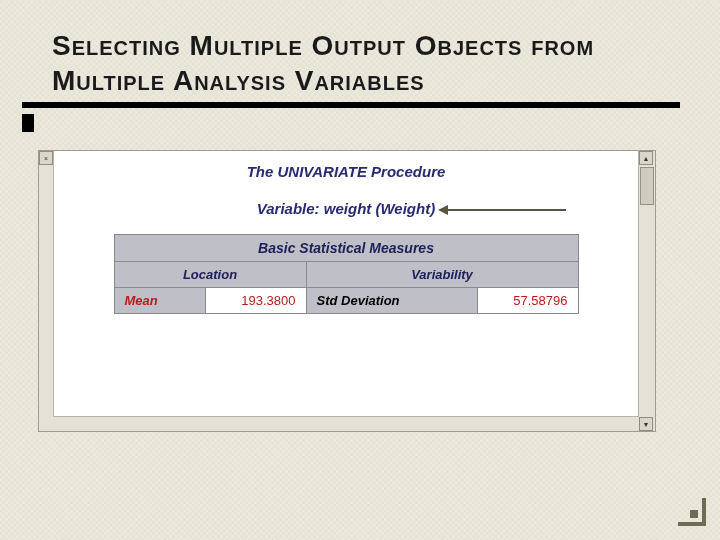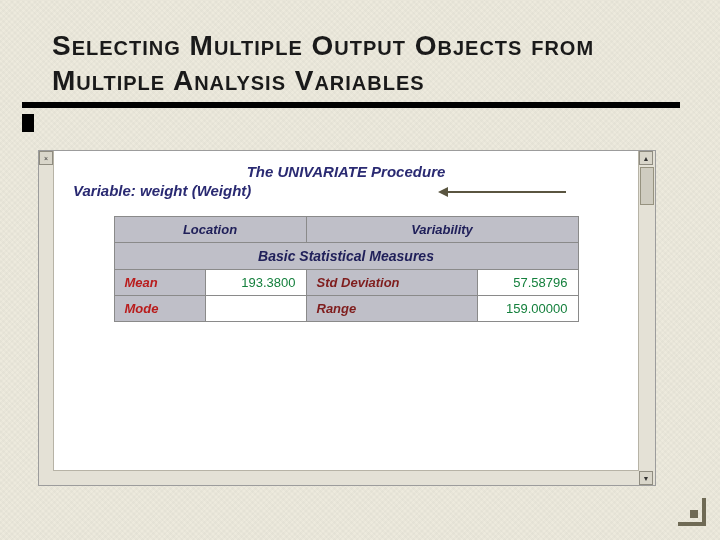--- a/index.html
+++ b/index.html
@@ -46,21 +46,21 @@
     height: 18px;
     background: #000;
     margin-top: 6px;
   }
 
   
   .window {
     margin-top: 18px;
     margin-left: -14px;
     width: 618px;
-    height: 336px;
+    height: 282px;
     background: #ffffff;
     border: 1px solid #9c9c9c;
     box-sizing: border-box;
     position: relative;
   }
   
   .left-strip {
     position: absolute;
     left: 0; top: 0; bottom: 0;
     width: 14px;
@@ -111,22 +111,22 @@
     text-align: center;
     font-family: Arial, sans-serif;
     font-weight: bold;
     font-style: italic;
     color: #2a2a72;
     font-size: 15px;
     margin: 0;
   }
   .var-line-wrap {
     position: relative;
-    text-align: left;
-    margin-top: 2px;
+    text-align: center;
+    margin-top: 20px;
   }
   .var-line {
     display: inline-block;
     font-weight: bold;
     font-style: italic;
     color: #2a2a72;
     font-size: 15px;
   }
   .pointer-arrow {
     position: absolute;
@@ -173,30 +173,30 @@
   .label-cell {
     background: #bfbfc8;
     color: #b91c1c;
     font-weight: bold;
     font-style: italic;
     text-align: left;
     width: 70px;
   }
   .label-cell-wide {
     background: #bfbfc8;
-    color: #7f1d1d;
+    color: #000000;
     font-weight: bold;
     font-style: italic;
     text-align: left;
     width: 150px;
   }
   .val-cell {
     background: #ffffff;
     text-align: right;
-    color: #15803d;
+    color: #b91c1c;
     font-family: Arial, sans-serif;
     width: 80px;
   }
 
   .corner-deco {
     position: absolute;
     right: 14px;
     bottom: 14px;
     width: 28px;
     height: 28px;
@@ -241,38 +241,32 @@
     <div class="output-area">
       <p class="proc-title">The UNIVARIATE Procedure</p>
       <div class="var-line-wrap">
         <span class="var-line">Variable: weight (Weight)</span>
         <span class="pointer-arrow"></span>
       </div>
 
       <table class="stats">
         <tbody>
             <tr>
+          <th class="hdr-main" colspan="4">Basic Statistical Measures</th>
+        </tr>
+        <tr>
           <th class="hdr-sub" colspan="2">Location</th>
           <th class="hdr-sub" colspan="2">Variability</th>
-        </tr>
-        <tr>
-          <th class="hdr-main" colspan="4">Basic Statistical Measures</th>
         </tr>
         <tr>
           <td class="label-cell">Mean</td>
           <td class="val-cell">193.3800</td>
           <td class="label-cell-wide">Std Deviation</td>
           <td class="val-cell">57.58796</td>
         </tr>
-        <tr>
-          <td class="label-cell">Mode</td>
-          <td class="val-cell"></td>
-          <td class="label-cell-wide">Range</td>
-          <td class="val-cell">159.00000</td>
-        </tr>
       </tbody>
         </table>
     </div>
   </div>
 
   <div class="corner-deco">
     <div class="corner-deco-sq"></div>
   </div>
 </div>
 

